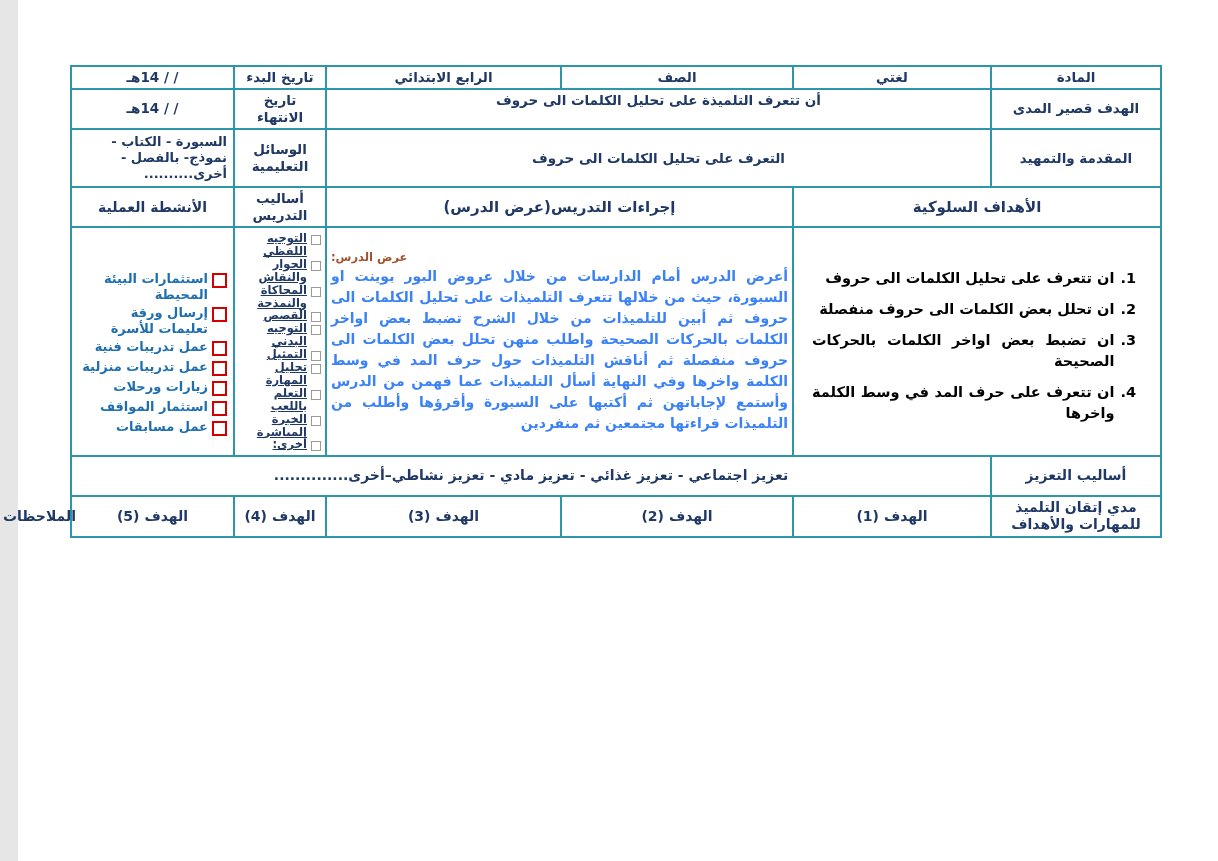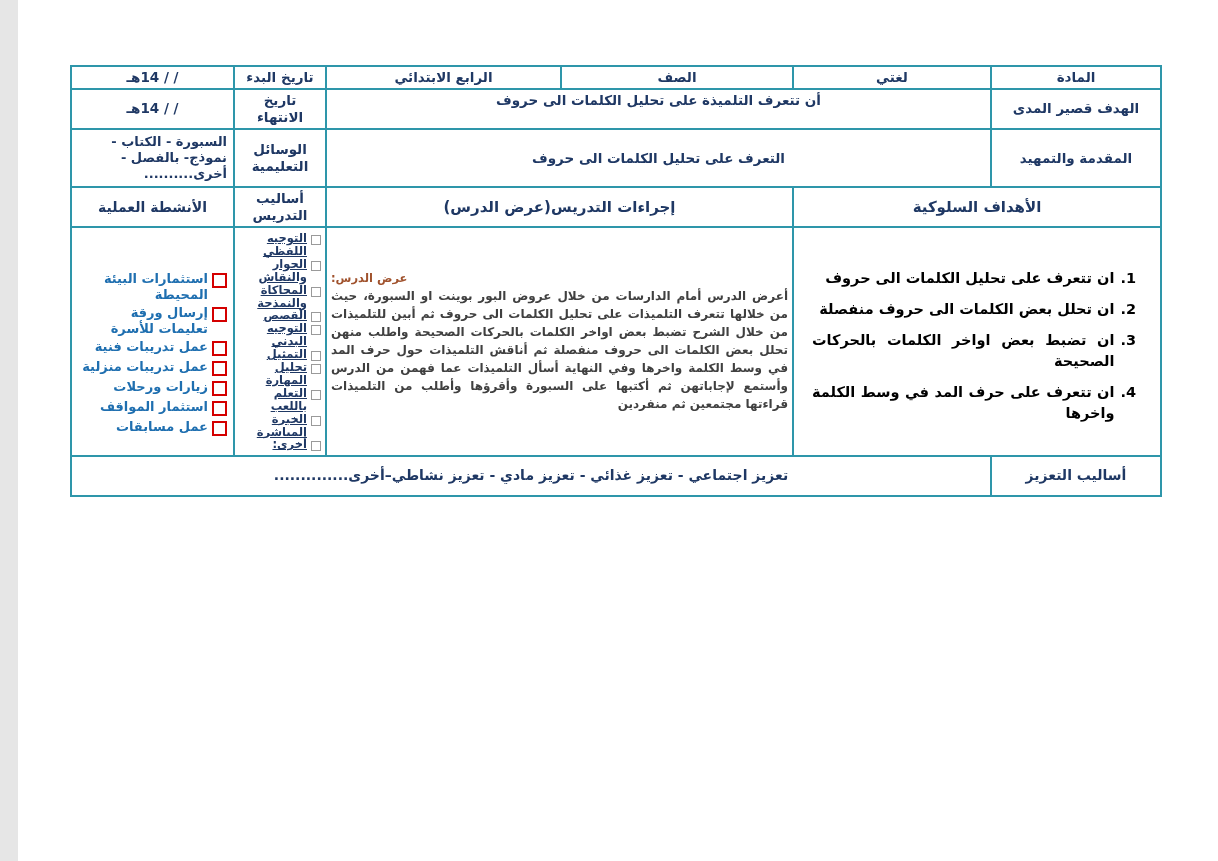--- a/index.html
+++ b/index.html
@@ -96,22 +96,22 @@
   }
   .proc-head {
     font-size: 11.5px;
     color: #a0522d;
     font-weight: bold;
     text-align: left;
     direction: rtl;
     margin-bottom: 2px;
   }
   .proc-body {
-    font-size: 12px;
-    color: #404040;
+    font-size: 14px;
+    color: #3b82f6;
     font-weight: bold;
     line-height: 1.5;
     text-align: justify;
     text-align-last: right;
   }
 
   
   .chk-list {
     list-style: none;
     margin: 0;
@@ -318,18 +318,27 @@
               </li>
             </ul>
         </td>
       </tr>
 
       <tr>
         <td class="hdr" style="font-size:14px;">أساليب التعزيز</td>
         <td colspan="5" class="navy" style="font-size:14px;padding:10px;">تعزيز اجتماعي - تعزيز غذائي - تعزيز مادي - تعزيز نشاطي–أخرى..............</td>
       </tr>
 
+      <tr id="mastery-header-row">
+        <td class="hdr multi" style="font-size:14px;">مدي إتقان التلميذ للمهارات والأهداف</td>
+      <td style="font-size: 14px;">الهدف (1)</td>
+          <td style="font-size: 14px;">الهدف (2)</td>
+          <td style="font-size: 14px;">الهدف (3)</td>
+          <td style="font-size: 14px;">الهدف (4)</td>
+          <td style="font-size: 14px;">الهدف (5)</td>
+          <td style="font-size: 14px;">الملاحظات</td>
+        </tr>
 
 
     </tbody>
   </table>
 
 </div>
 
 </body></html>

